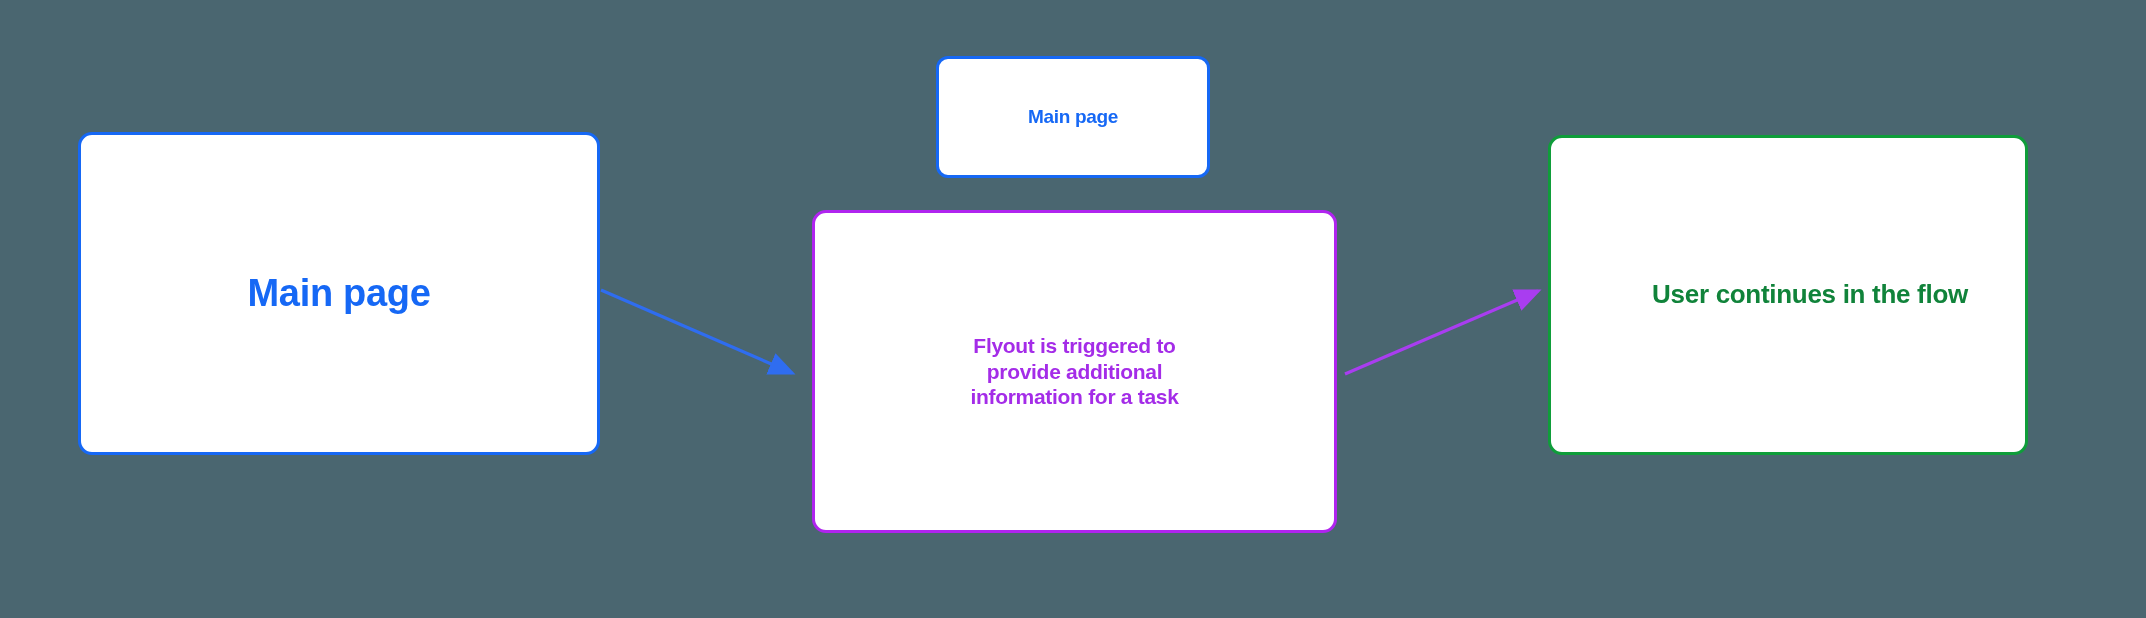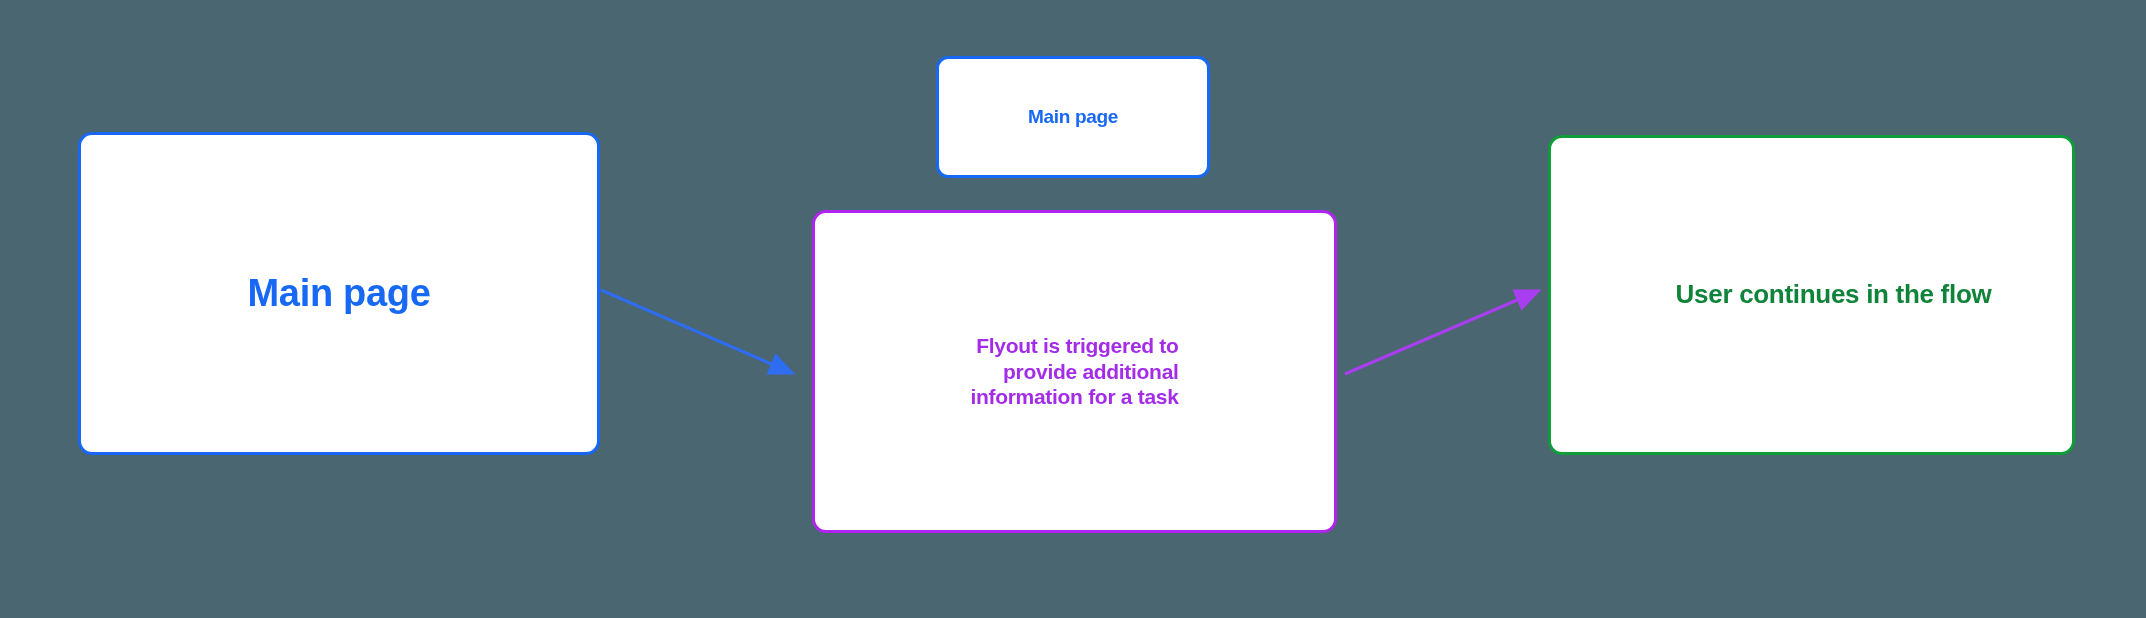--- a/index.html
+++ b/index.html
@@ -28,21 +28,20 @@
     display: flex;
     align-items: center;
     justify-content: center;
     text-align: center;
   }
   .node-label {
     font-weight: bold;
     line-height: 1.22;
     letter-spacing: -0.3px;
     white-space: pre-line;
-    text-align: right;
   }
 
   
   #node-main-page-large {
     left: 78px;
     top: 132px;
     width: 522px;
     height: 323px;
     border-color: #1668f5;
   }
@@ -76,21 +75,21 @@
   #node-flyout .node-label {
     color: #a42ce8;
     font-size: 21px;
     padding: 0 18px;
   }
 
   
   #node-user-continues {
     left: 1548px;
     top: 135px;
-    width: 527px;
+    width: 480px;
     height: 320px;
     border-color: #0f9d3a;
     padding-left: 44px;
   }
   #node-user-continues .node-label {
     color: #10833a;
     font-size: 26px;
   }
 
   

